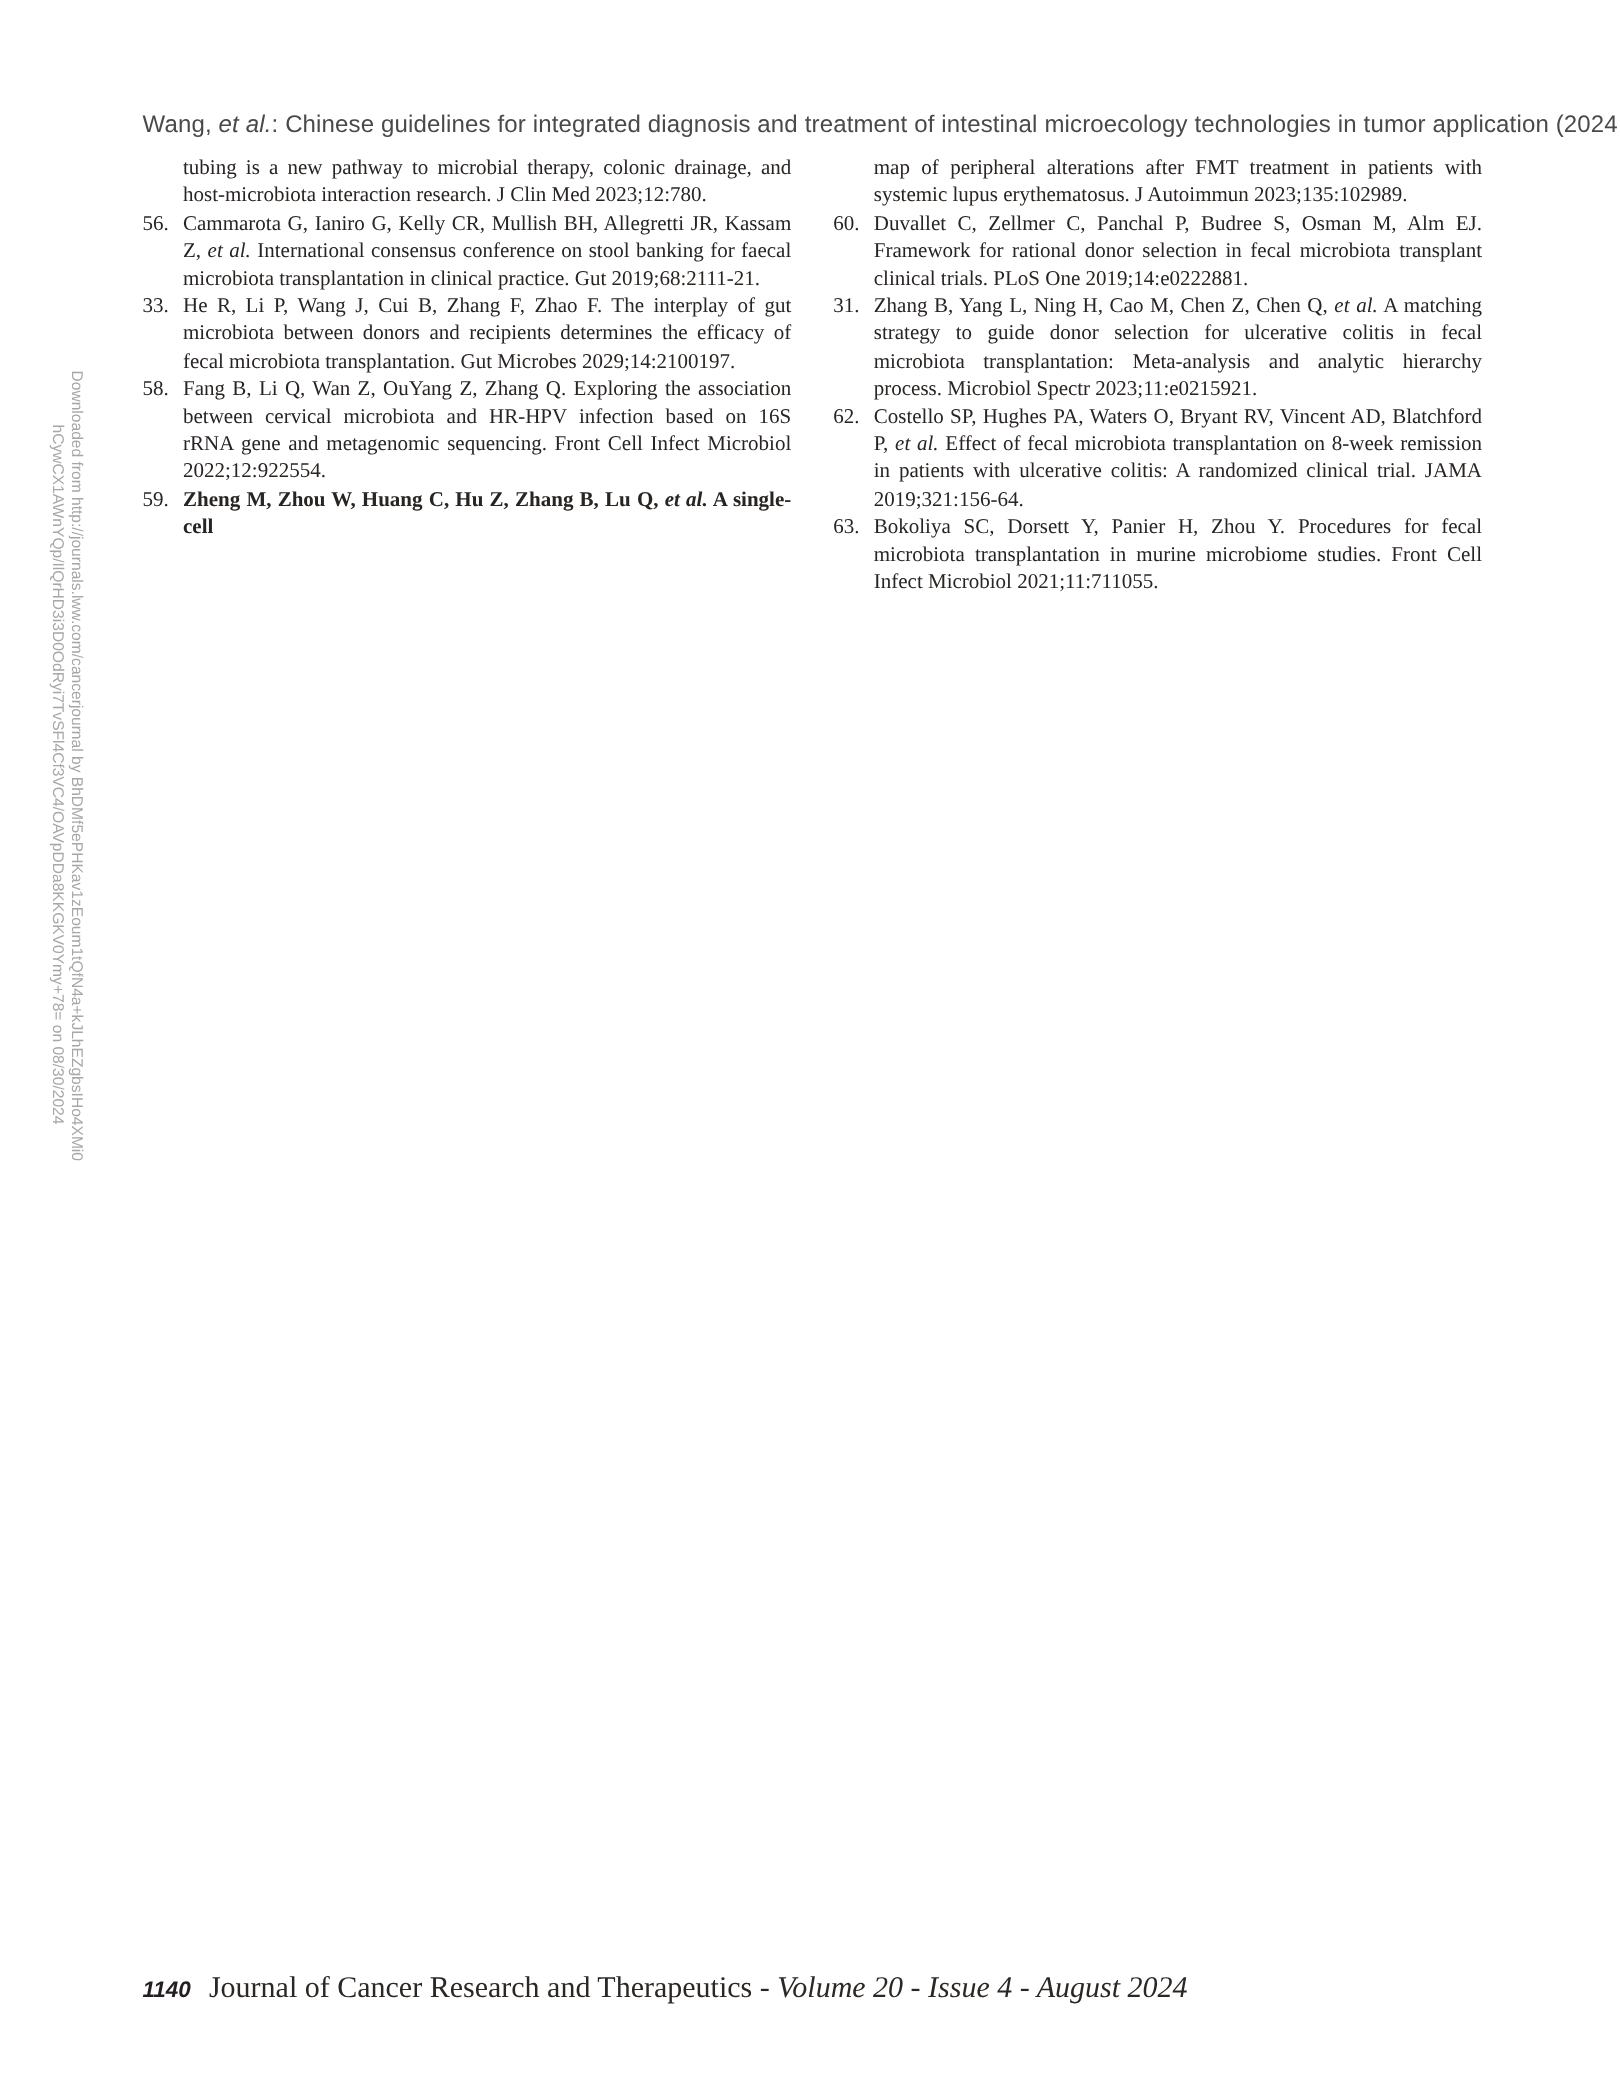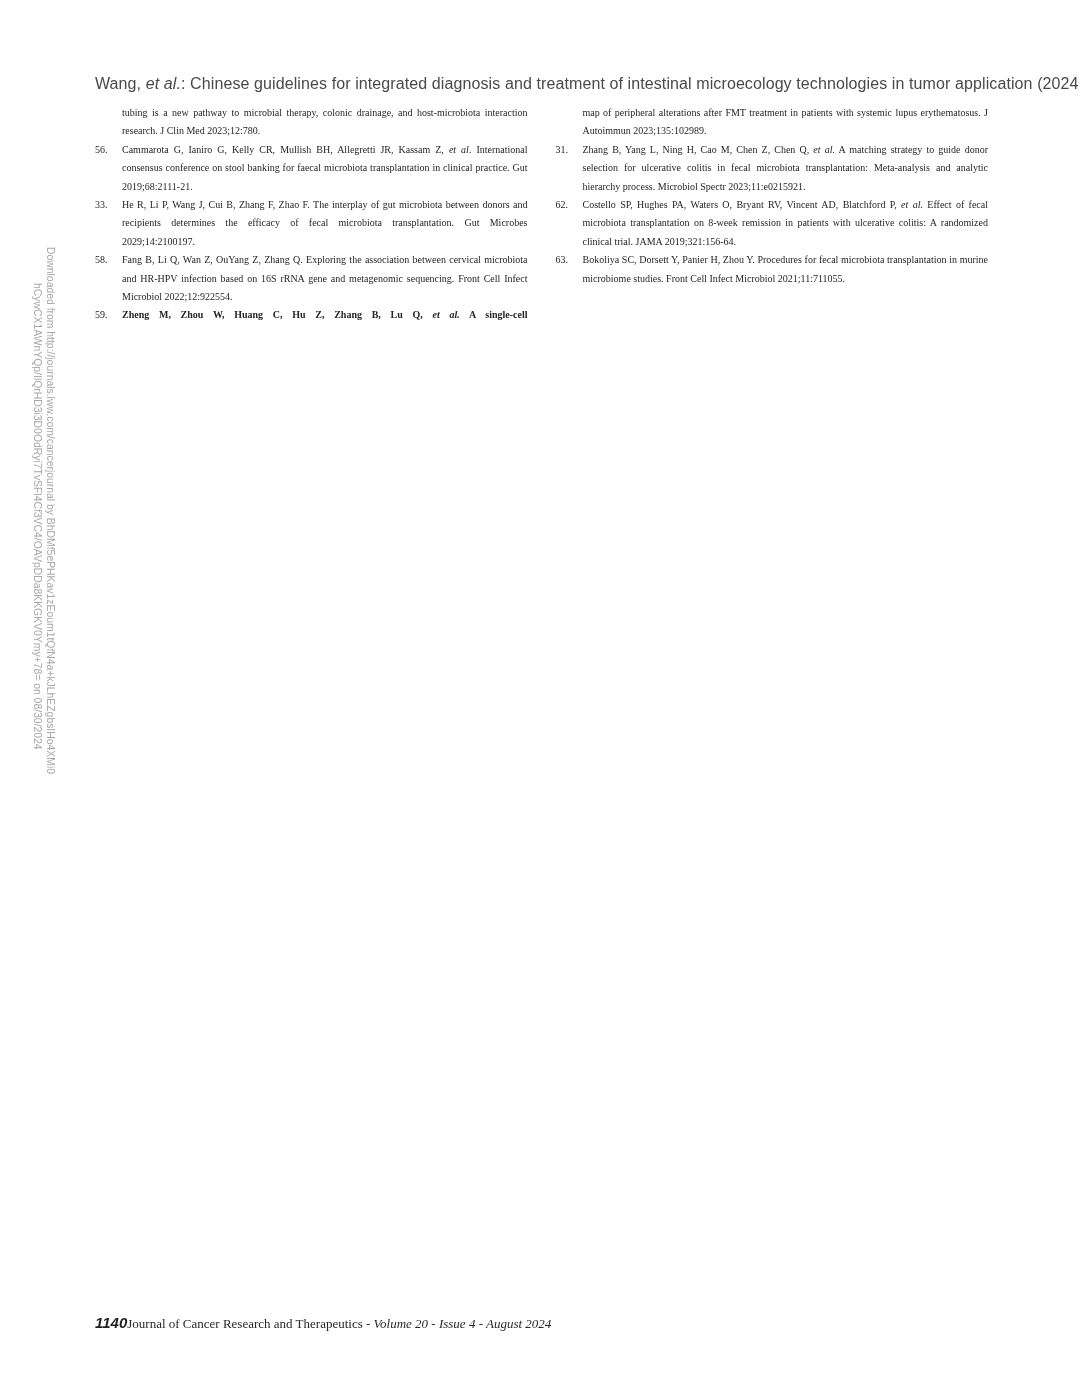--- a/index.html
+++ b/index.html
@@ -48,21 +48,21 @@
 
   
   .columns {
     position: absolute;
     left: 95px;
     top: 104px;
     width: 893px;
     display: flex;
     gap: 28px;
     color: #282422;
-    font-size: 10px;
+    font-size: 14px;
     line-height: 18.4px;
   }
   .col { width: 432.5px; }
   .ref { display: flex; }
   .ref-num {
     flex: 0 0 27px;
     width: 27px;
   }
   .ref-text {
     flex: 1;
@@ -83,22 +83,23 @@
   }
   .page-num {
     font-family: "Liberation Sans", sans-serif;
     font-style: italic;
     font-weight: bold;
     font-size: 15px;
     color: #231f20;
   }
   .journal-line {
     font-family: "Liberation Serif", serif;
-    font-size: 13px;
+    font-size: 20px;
     color: #2b2724;
+    margin-left: 12px;
   }
 </style>
 </head>
 <body>
 
 <div class="page">
 
   <div class="running-head">Wang, <i>et al.</i>: Chinese guidelines for integrated diagnosis and treatment of intestinal microecology technologies in tumor application (2024 Edition)</div>
 
   <div class="watermark">
@@ -130,20 +131,24 @@
         <span class="ref-text fill">Zheng M, Zhou W, Huang C, Hu Z, Zhang B, Lu Q, <i>et al.</i> A single-cell</span>
       </div>
     </div>
 
     <div class="col">
       <div class="ref">
         <span class="ref-num"></span>
         <span class="ref-text">map of peripheral alterations after FMT treatment in patients with systemic lupus erythematosus. J Autoimmun 2023;135:102989.</span>
       </div>
       <div class="ref">
+        <span class="ref-num">60.</span>
+        <span class="ref-text">Duvallet C, Zellmer C, Panchal P, Budree S, Osman M, Alm EJ. Framework for rational donor selection in fecal microbiota transplant clinical trials. PLoS One 2019;14:e0222881.</span>
+      </div>
+      <div class="ref">
         <span class="ref-num">31.</span>
         <span class="ref-text">Zhang B, Yang L, Ning H, Cao M, Chen Z, Chen Q, <i>et al.</i> A matching strategy to guide donor selection for ulcerative colitis in fecal microbiota transplantation: Meta-analysis and analytic hierarchy process. Microbiol Spectr 2023;11:e0215921.</span>
       </div>
       <div class="ref">
         <span class="ref-num">62.</span>
         <span class="ref-text">Costello SP, Hughes PA, Waters O, Bryant RV, Vincent AD, Blatchford P, <i>et al.</i> Effect of fecal microbiota transplantation on 8-week remission in patients with ulcerative colitis: A randomized clinical trial. JAMA 2019;321:156-64.</span>
       </div>
       <div class="ref">
         <span class="ref-num">63.</span>
         <span class="ref-text">Bokoliya SC, Dorsett Y, Panier H, Zhou Y. Procedures for fecal microbiota transplantation in murine microbiome studies. Front Cell Infect Microbiol 2021;11:711055.</span>

